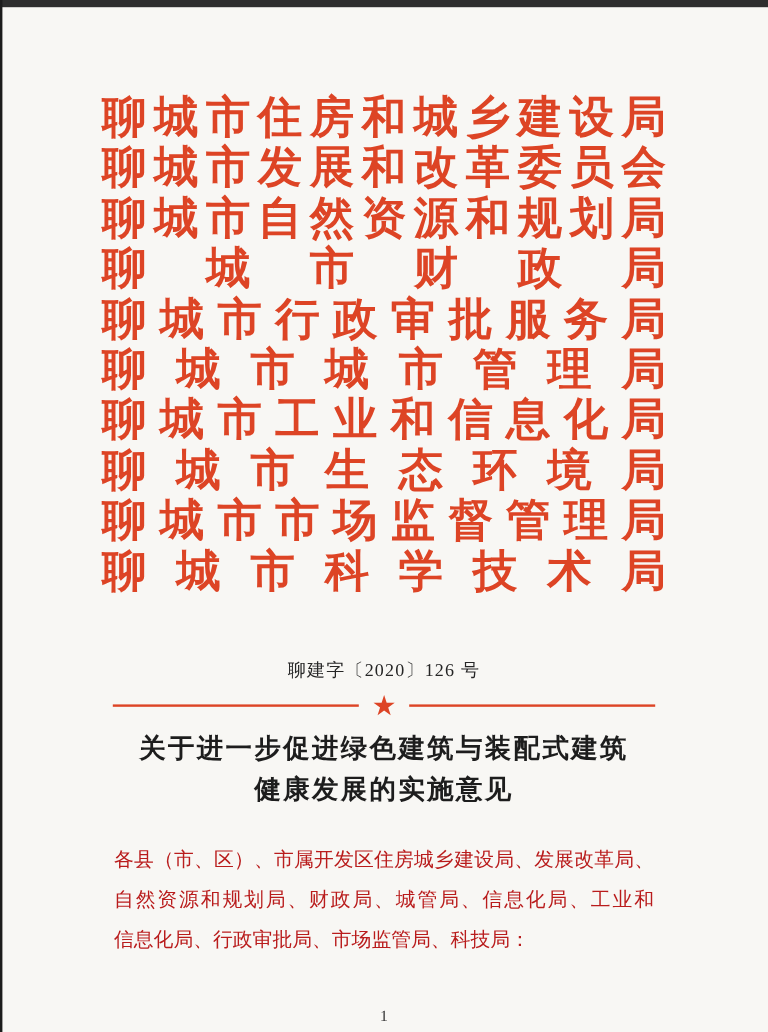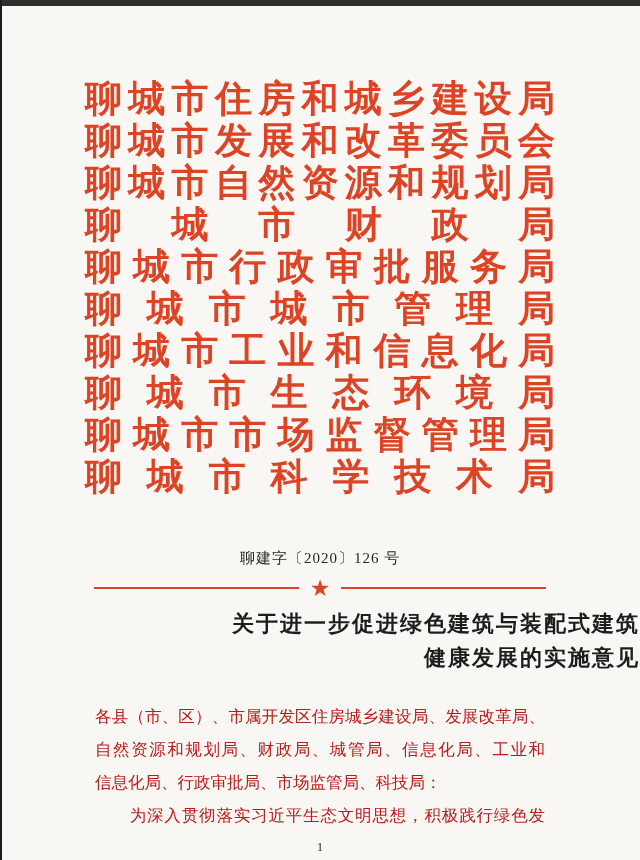--- a/index.html
+++ b/index.html
@@ -32,21 +32,21 @@
   .divider{
     position:absolute;top:576px;left:94px;width:452px;height:24px;
     display:flex;align-items:center;
   }
   .divider .seg{flex:1;height:2px;background:#dd4425;}
   .divider .star{color:#dd4425;font-size:23px;line-height:1;margin:0 11px;}
 
   
   .title{
     position:absolute;top:607px;left:0;width:640px;
-    text-align:right;font-weight:bold;color:#1d1d1d;
+    text-align:center;font-weight:bold;color:#1d1d1d;
     font-size:22px;letter-spacing:2px;line-height:34px;
   }
 
   
   .body-text{
     position:absolute;top:700px;left:95px;width:450px;
     font-size:16.5px;color:#b91c1c;line-height:33px;
   }
   .body-line{text-align:justify;text-align-last:justify;white-space:nowrap;}
   .body-line.short{text-align:left;text-align-last:left;}
@@ -191,18 +191,17 @@
 
   <div class="title">
     <div>关于进一步促进绿色建筑与装配式建筑</div>
     <div>健康发展的实施意见</div>
   </div>
 
   <div class="body-text">
     <div class="body-line">各县（市、区）、市属开发区住房城乡建设局、发展改革局、</div>
     <div class="body-line">自然资源和规划局、财政局、城管局、信息化局、工业和</div>
     <div class="body-line short">信息化局、行政审批局、市场监管局、科技局：</div>
-    <div class="body-line">　　为深入贯彻落实习近平生态文明思想，积极践行绿色发</div>
   </div>
 
   <div class="page-num">1</div>
 
 </div>
 
 </body></html>

